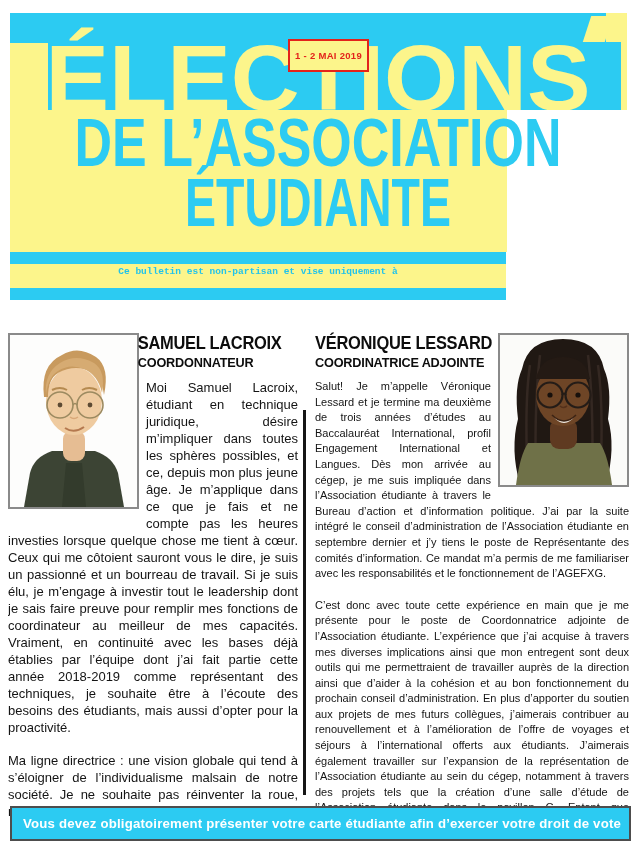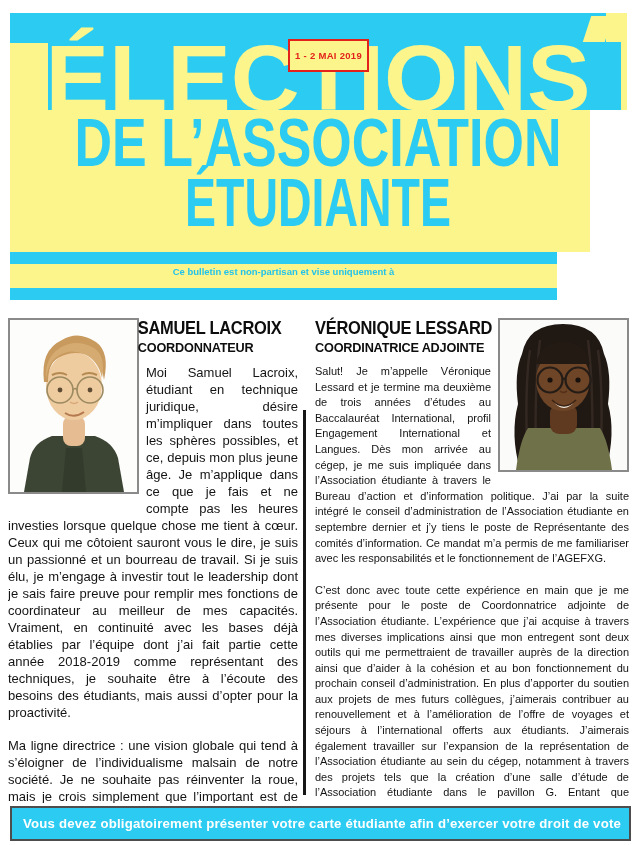--- a/index.html
+++ b/index.html
@@ -9,29 +9,29 @@
   #masthead{position:absolute;left:10px;top:13px;width:617px;height:97px;background:#2CCBF2;overflow:hidden;}
   .frag{position:absolute;background:#FCF58B;}
   #frag-left{left:0;top:30px;width:38px;height:67px;}
   #frag-right-stem{right:0;top:28px;width:6px;height:69px;}
   #frag-right-corner{right:0;top:0;width:21px;height:29px;}
   #frag-right-accent{right:18px;top:3px;width:22px;height:26px;transform:skewX(-18deg);}
   #masthead svg{position:absolute;left:0;top:0;}
   #date-badge{position:absolute;left:278px;top:26px;background:#FCF58B;border:2px solid #E3231B;
      color:#E3231B;font-weight:bold;font-size:9.5px;line-height:11px;padding:9px 5px;letter-spacing:.3px;}
   
-  #title-block{position:absolute;left:10px;top:110px;width:580px;height:142px;background:#FCF58B;}
+  #title-block{position:absolute;left:10px;top:110px;width:497px;height:142px;background:#FCF58B;}
   
-  .strip{position:absolute;left:10px;width:547px;}
+  .strip{position:absolute;left:10px;width:496px;font-family:Liberation Mono, monospace;}
   #strip-top{top:252px;height:12px;background:#2CCBF2;}
   #strip-mid{top:264px;height:24px;background:#FCF58B;color:#21C3EC;text-align:center;
      font-weight:bold;font-size:9.5px;line-height:11px;padding-top:2px;box-sizing:border-box;}
   #strip-bot{top:288px;height:12px;background:#2CCBF2;}
   
-  #main{position:absolute;left:8px;top:315px;width:621px;height:488px;overflow:hidden;color:#141414;}
+  #main{position:absolute;left:8px;top:330px;width:621px;height:488px;overflow:hidden;color:#141414;}
   .col{position:absolute;top:0;}
   #col-left{left:0;width:290px;}
   #col-right{left:307px;width:314px;}
   .photo-frame{border:2px solid #8a8a8a;background:#fff;margin-top:3px;}
   #photo-left{float:left;width:127px;height:172px;margin-right:7px;margin-bottom:8px;}
   #photo-right{float:right;width:127px;height:150px;margin-left:7px;margin-bottom:8px;}
   .cand-name{margin:3px 0 1px 0;font-size:17.5px;font-weight:bold;letter-spacing:-.3px;
      transform:scaleX(.94);transform-origin:left;white-space:nowrap;color:#0d0d0d;}
   .cand-role{margin:0 0 9px 0;font-size:13.5px;font-weight:bold;letter-spacing:-.2px;
      transform:scaleX(.94);transform-origin:left;white-space:nowrap;color:#0d0d0d;}

